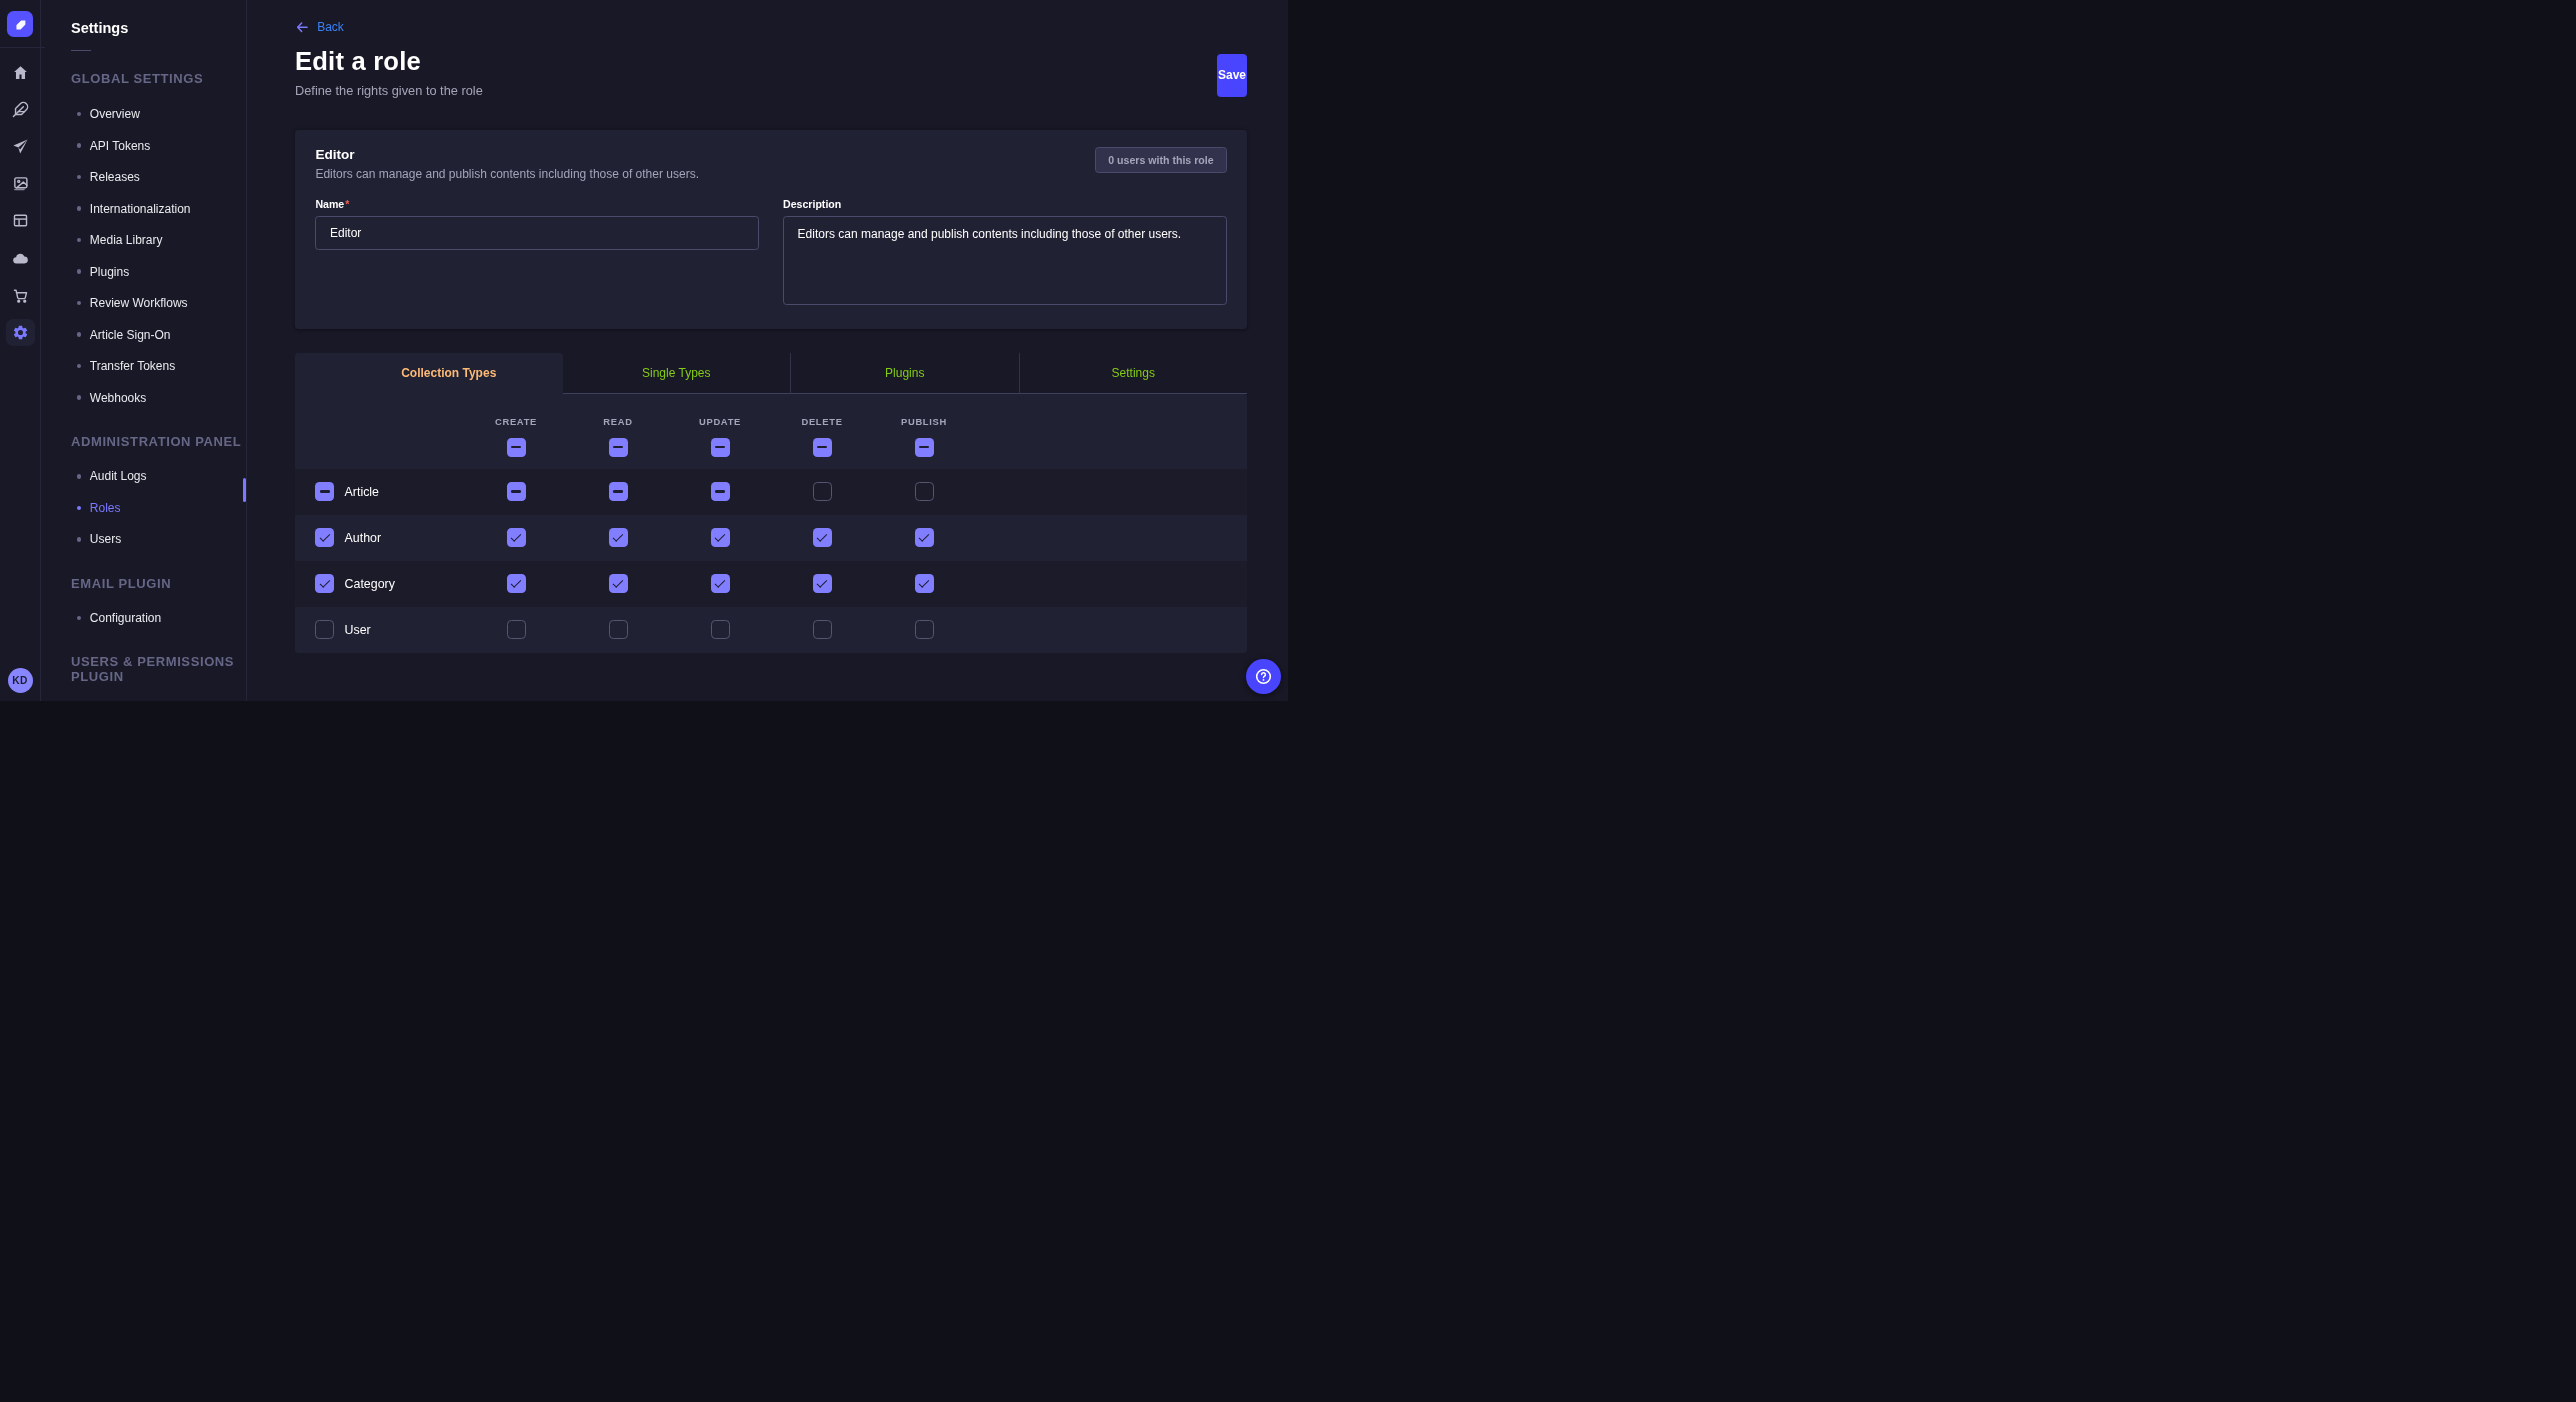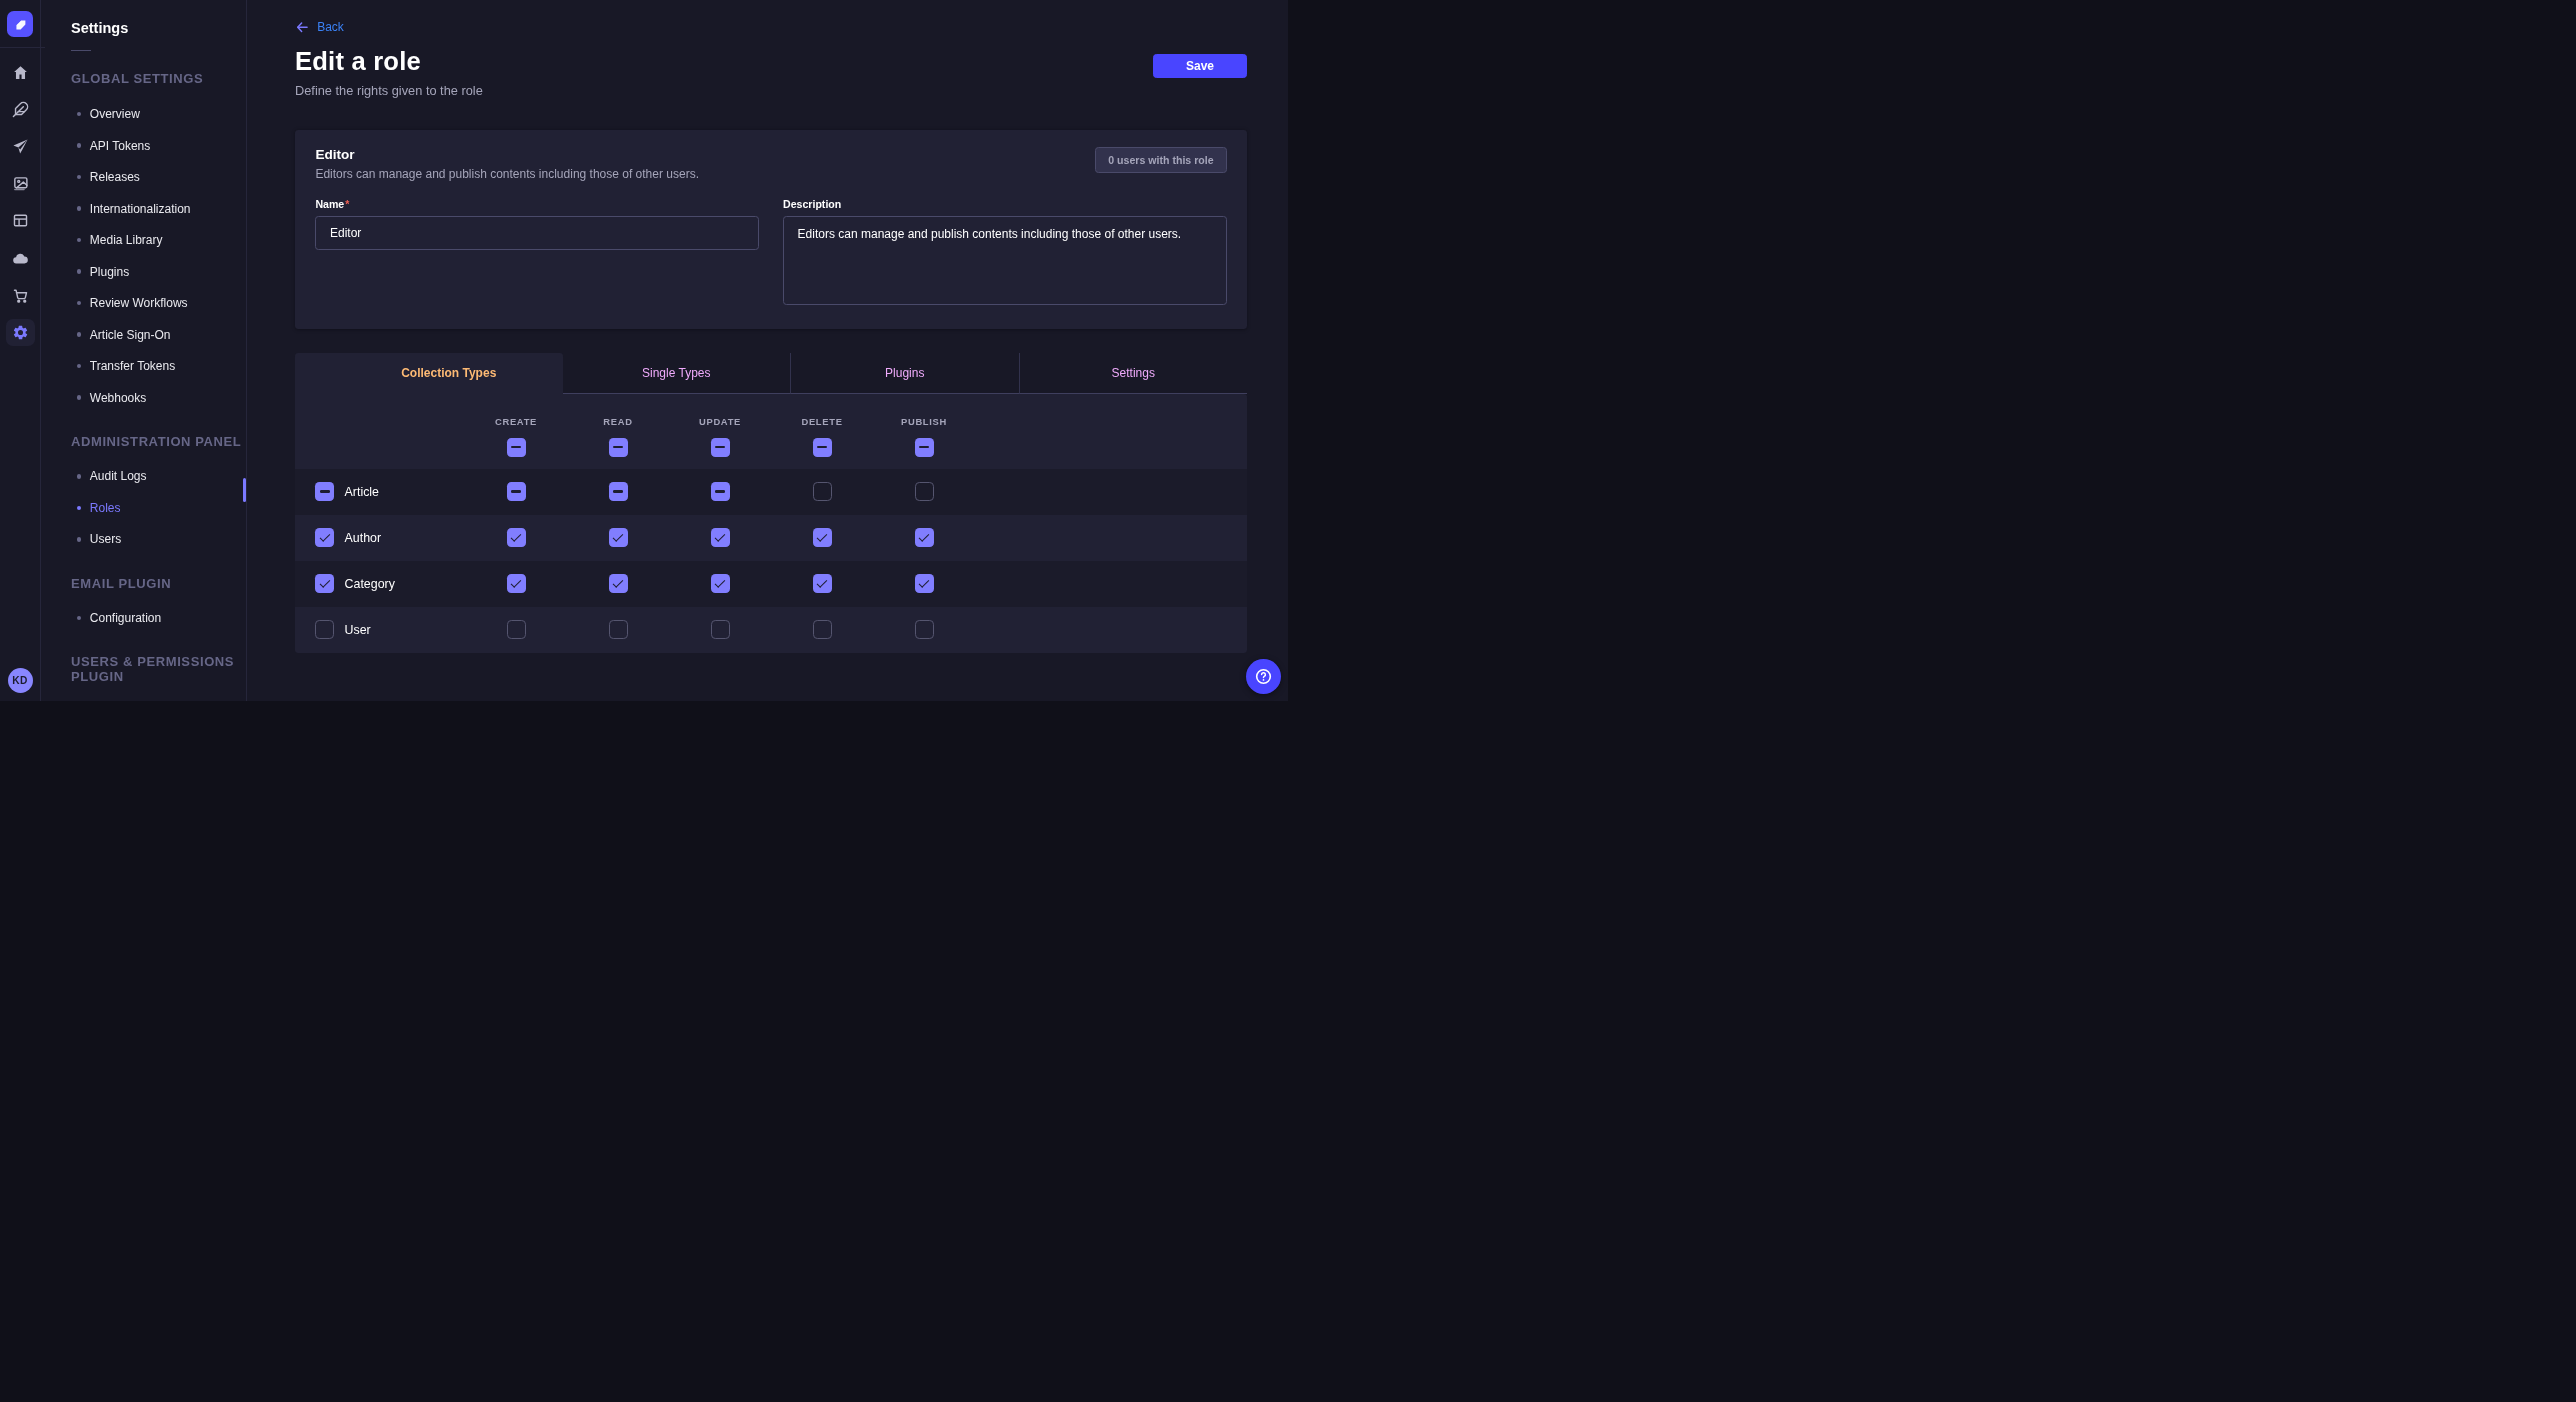--- a/index.html
+++ b/index.html
@@ -27,40 +27,40 @@
   .nav-item.active { color:#7b79ff; }
   .nav-item.active .bullet { background:#7b79ff; }
   .active-indicator { position:absolute; right:0; top:478px; width:2.6px; height:24px; border-radius:1.7px; background:#7b79ff; }
 
   
   .main { position:absolute; left:248px; top:0; right:0; bottom:0; padding:20.4px 41px 0 47px; background:#181826; }
   .back-row { display:flex; align-items:flex-start; gap:7.7px; color:#3b82f6; font-size:12px; cursor:pointer; width:max-content; }
   .page-header { display:flex; justify-content:space-between; align-items:flex-start; margin-top:12px; }
   .page-title { font-size:25.6px; font-weight:700; color:#ffffff; letter-spacing:0.2px; }
   .page-subtitle { margin-top:6.8px; font-size:12.8px; color:#a5a5ba; }
-  .save-btn { margin-top:6.8px; height:24px; padding:0 32px; background:#4945ff; color:#ffffff; font-size:12px; font-weight:600; border:0.9px solid #4945ff; border-radius:3.4px; cursor:pointer; font-family:inherit; }
+  .save-btn { margin-top:6.8px; height:43px; padding:0 0; background:#4945ff; color:#ffffff; font-size:12px; font-weight:600; border:0.9px solid #4945ff; border-radius:3.4px; cursor:pointer; font-family:inherit; }
 
   .card { background:#212134; border-radius:3.4px; box-shadow:0 0.9px 3.4px rgba(3,3,8,.35); }
 
   
   .role-card { margin-top:32px; padding:17px 20.4px 20.4px; }
   .role-card-head { display:flex; justify-content:space-between; align-items:flex-start; }
   .role-heading { font-size:13.6px; font-weight:700; color:#ffffff; }
   .role-summary { margin-top:5.1px; font-size:12px; color:#a5a5ba; }
   .users-badge { background:#32324d; border:0.9px solid #4a4a6a; border-radius:3.4px; padding:6px 12px; font-size:10.6px; font-weight:600; color:#a5a5ba; white-space:nowrap; }
   .fields { display:grid; grid-template-columns:1fr 1fr; column-gap:24px; margin-top:15.3px; }
   .field-label { font-size:10.6px; font-weight:700; color:#ffffff; }
   .req { color:#ee5e52; margin-left:0.9px; }
   .text-input { margin-top:5.1px; width:100%; height:34px; background:#212134; border:0.9px solid #4a4a6a; border-radius:3.4px; color:#ffffff; font-size:12px; padding:0 13.6px; font-family:inherit; }
   .text-area { margin-top:5.1px; width:100%; height:89px; background:#212134; border:0.9px solid #4a4a6a; border-radius:3.4px; color:#ffffff; font-size:12px; padding:8.5px 13.6px; resize:none; font-family:inherit; line-height:1.45; }
 
   
   .perm-wrap { margin-top:24px; }
   .tabbar { display:flex; height:41px; }
-  .tab { flex:1; display:flex; align-items:center; justify-content:center; font-size:12px; color:#f0abfc; border-bottom:0.9px solid #3f3f5e; cursor:pointer; }
+  .tab { flex:1; display:flex; align-items:center; justify-content:center; font-size:12px; color:#84cc16; border-bottom:0.9px solid #3f3f5e; cursor:pointer; }
   .tab.active { background:#212134; color:#fdba74; font-weight:600; border-bottom:none; border-radius:3.4px 3.4px 0 0;padding-left:40px; }
   .tab.sep { border-left:0.9px solid #32324d; }
   .panel { background:#212134; border-radius:0 3.4px 3.4px 3.4px; overflow:hidden; }
   .grid-cols { display:grid; grid-template-columns:170px 102px 102px 102px 102px 102px 1fr; }
   .head-row { height:75px; }
   .head-col { display:flex; flex-direction:column; align-items:center; padding-top:22px; }
   .col-label { font-size:9.4px; font-weight:700; letter-spacing:0.7px; color:#a5a5ba; }
   .head-col .cb { margin-top:11px; }
   .perm-row { height:46px; align-items:center; }
   .perm-row.odd { background:#1b1b2a; }

